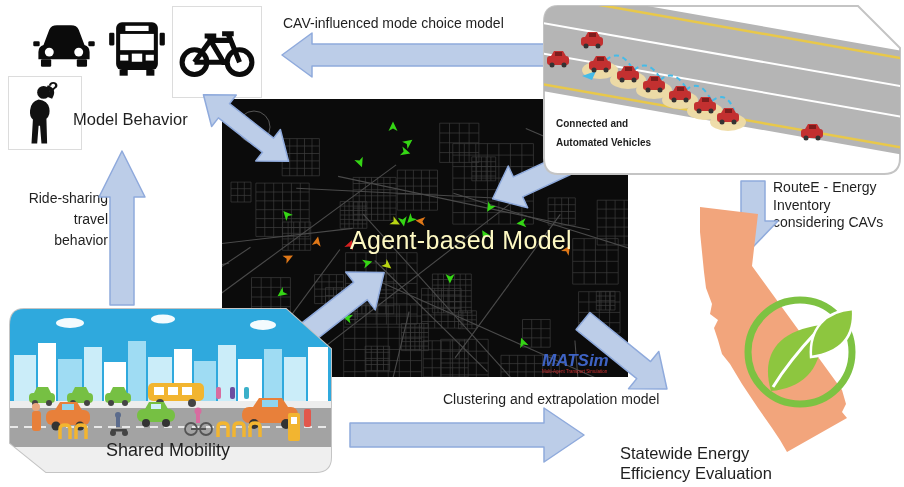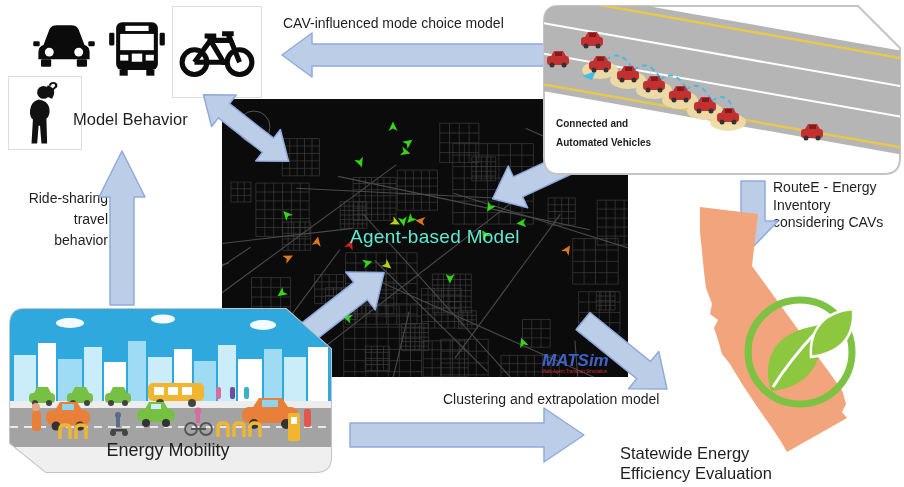--- a/index.html
+++ b/index.html
@@ -4,21 +4,21 @@
 <style>
   html,body{margin:0;padding:0;background:#fff;}
   .canvas{position:relative;width:904px;height:487px;background:#fff;overflow:hidden;
           font-family:"Liberation Sans",sans-serif;color:#1f1f1f;}
   .abs{position:absolute;}
   .arrow polygon{fill:#BCCDE8;stroke:#8FAADC;stroke-width:1.5;stroke-linejoin:round;}
   .label{white-space:nowrap;}
   .icon-box{position:absolute;background:#fff;display:flex;align-items:center;justify-content:center;}
   .bordered{border:1px solid #dcdcdc;}
   .map{position:absolute;left:222px;top:99px;width:406px;height:278px;background:#0B0B0B;}
-  .abm-label{position:absolute;left:128px;top:127px;color:#5eead4;font-size:19px;letter-spacing:.3px;}
+  .abm-label{position:absolute;left:128px;top:127px;color:#fef9c3;font-size:25px;letter-spacing:.3px;}
   .matsim{position:absolute;left:320px;bottom:3px;line-height:1;margin-top:29px;}
   .matsim-name{color:#3E63C4;font-weight:bold;font-style:italic;font-size:17px;}
   .matsim-tag{color:#D03030;font-size:4.5px;margin-top:1px;}
   .mode-label{position:absolute;left:73px;top:110px;font-size:16.5px;}
   .cav-label{position:absolute;left:283px;top:15px;font-size:14px;}
   .ride-text{position:absolute;left:8px;top:188px;width:100px;text-align:right;font-size:14px;line-height:21px;}
   .routee-text{position:absolute;left:773px;top:179px;width:132px;font-size:14px;line-height:17.5px;}
   .cluster-label{position:absolute;left:443px;top:391px;font-size:14px;}
   .statewide{position:absolute;left:620px;top:420px;font-size:16.5px;line-height:19.5px;margin-top:24px;}
   .cv-label{position:absolute;left:556px;top:114px;font-size:10px;font-weight:600;line-height:19px;}
@@ -777,15 +777,15 @@
         <path d="M210,130 v-10 q0,-4 5,-4 q5,0 5,4 v10"></path>
           <path d="M226,130 v-10 q0,-4 5,-4 q5,0 5,4 v10"></path>
         <path d="M242,130 v-10 q0,-4 5,-4 q5,0 5,4 v10"></path>
       </g>
       <g>
         <rect x="280" y="106" width="12" height="28" rx="2" fill="#F2B530"></rect>
         <rect x="283" y="110" width="6" height="7" fill="#fff"></rect>
       </g>
     </g>
   </svg>
-  <div class="sm-label label">Energy Mobility</div>
+  <div class="sm-label label">Shared Mobility</div>
 
 </div>
 
 </body></html>

